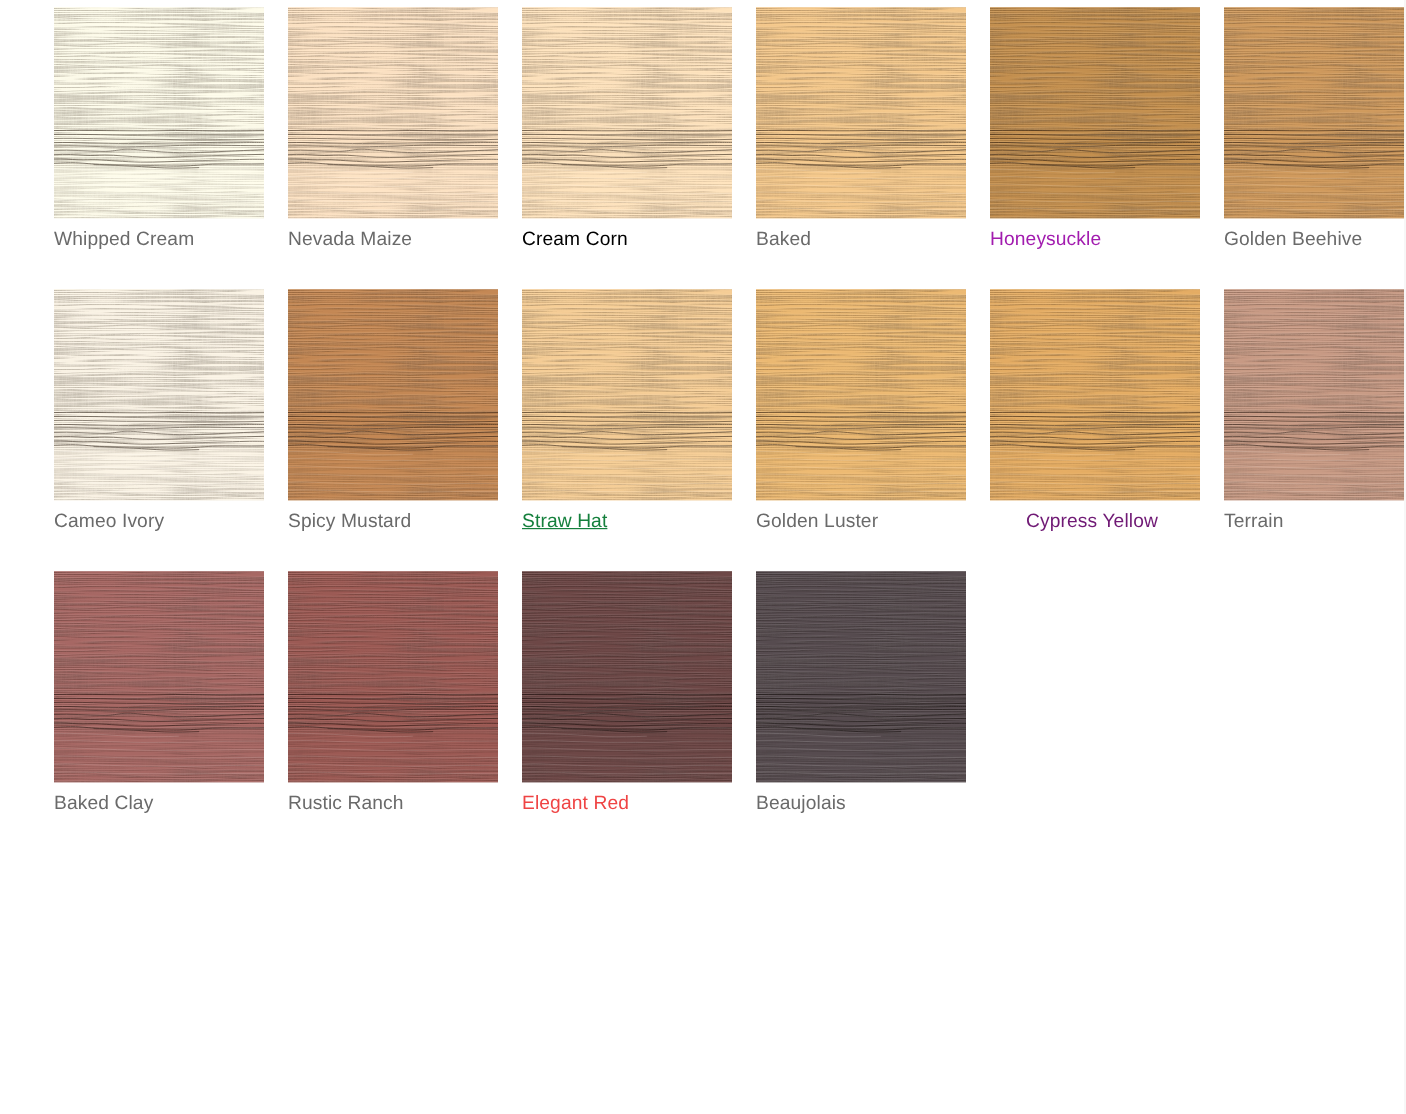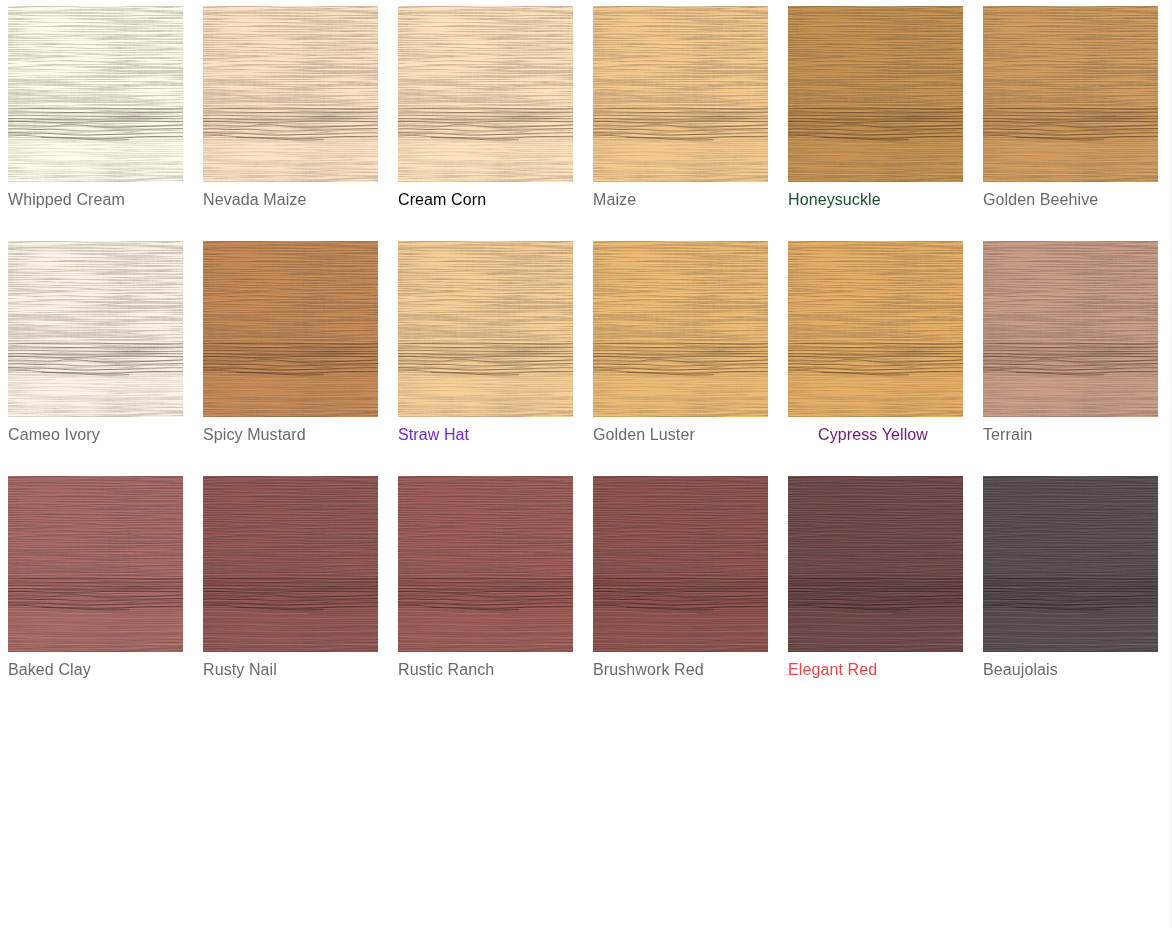--- a/index.html
+++ b/index.html
@@ -10,21 +10,21 @@
     -webkit-font-smoothing:antialiased;
   }
   .grid{
     position:relative;
     padding:6px 0 0 8px;
     display:grid;
     grid-template-columns:repeat(6,175px);
     column-gap:20px;
     row-gap:31px;
   }
-  .swatch{width:170px;}
+  .swatch{width:170px;margin-left:37px;}
   .tile{
     position:relative;width:175px;height:176px;overflow:hidden;
     background:#EFE7D8;
   }
   .tile .grain{position:absolute;left:0;top:0;width:175px;height:176px;mix-blend-mode:multiply;}
   .tile .hi{position:absolute;left:0;top:0;width:175px;height:176px;mix-blend-mode:screen;}
   .label{
     margin-top:8px;
     font-size:16px;
     line-height:20px;
@@ -178,38 +178,38 @@
           </g>
         <use href="#grainfeatures" fill="none" stroke="#33291f" stroke-width="0.7" opacity="0.66"></use>
       </svg>
       <svg class="hi" viewBox="0 0 175 176" preserveAspectRatio="none">
         <g mask="url(#grainmaskH)">
             <rect width="175" height="176" filter="url(#woodgrainHi)"></rect>
           </g>
         <use href="#grainlight" fill="none" stroke="#ffffff" stroke-width="0.55" opacity="0.20"></use>
       </svg>
     </div>
-    <div class="label" style="color: rgb(106, 106, 106);">Maize</div>
+    <div class="label" style="color: rgb(106, 106, 106);">Baked</div>
   </div>
     <div class="swatch">
     <div class="tile" style="background: rgb(198, 145, 79);">
       <svg class="grain" viewBox="0 0 175 176" preserveAspectRatio="none">
         <g mask="url(#grainmaskM)">
             <rect width="175" height="176" filter="url(#woodgrain)"></rect>
           </g>
         <use href="#grainfeatures" fill="none" stroke="#33291f" stroke-width="0.7" opacity="0.66"></use>
       </svg>
       <svg class="hi" viewBox="0 0 175 176" preserveAspectRatio="none">
         <g mask="url(#grainmaskH)">
             <rect width="175" height="176" filter="url(#woodgrainHi)"></rect>
           </g>
         <use href="#grainlight" fill="none" stroke="#ffffff" stroke-width="0.55" opacity="0.20"></use>
       </svg>
     </div>
-    <div class="label" style="color: #14532d;">Honeysuckle</div>
+    <div class="label" style="color: #a21caf;">Honeysuckle</div>
   </div>
     <div class="swatch">
     <div class="tile" style="background: rgb(209, 155, 93);">
       <svg class="grain" viewBox="0 0 175 176" preserveAspectRatio="none">
         <g mask="url(#grainmaskM)">
             <rect width="175" height="176" filter="url(#woodgrain)"></rect>
           </g>
         <use href="#grainfeatures" fill="none" stroke="#33291f" stroke-width="0.7" opacity="0.66"></use>
       </svg>
       <svg class="hi" viewBox="0 0 175 176" preserveAspectRatio="none">
@@ -263,21 +263,21 @@
           </g>
         <use href="#grainfeatures" fill="none" stroke="#33291f" stroke-width="0.7" opacity="0.66"></use>
       </svg>
       <svg class="hi" viewBox="0 0 175 176" preserveAspectRatio="none">
         <g mask="url(#grainmaskH)">
             <rect width="175" height="176" filter="url(#woodgrainHi)"></rect>
           </g>
         <use href="#grainlight" fill="none" stroke="#ffffff" stroke-width="0.55" opacity="0.20"></use>
       </svg>
     </div>
-    <div class="label" style="color: #6d28d9;">Straw Hat</div>
+    <div class="label" style="color: #15803d; text-decoration: underline;">Straw Hat</div>
   </div>
     <div class="swatch">
     <div class="tile" style="background: rgb(238, 187, 115);">
       <svg class="grain" viewBox="0 0 175 176" preserveAspectRatio="none">
         <g mask="url(#grainmaskM)">
             <rect width="175" height="176" filter="url(#woodgrain)"></rect>
           </g>
         <use href="#grainfeatures" fill="none" stroke="#33291f" stroke-width="0.7" opacity="0.66"></use>
       </svg>
       <svg class="hi" viewBox="0 0 175 176" preserveAspectRatio="none">
@@ -334,69 +334,35 @@
       <svg class="hi" viewBox="0 0 175 176" preserveAspectRatio="none">
         <g mask="url(#grainmaskH)">
             <rect width="175" height="176" filter="url(#woodgrainHi)"></rect>
           </g>
         <use href="#grainlight" fill="none" stroke="#ffffff" stroke-width="0.55" opacity="0.20"></use>
       </svg>
     </div>
     <div class="label" style="color: rgb(106, 106, 106);">Baked Clay</div>
   </div>
     <div class="swatch">
-    <div class="tile" style="background: rgb(145, 85, 81);">
-      <svg class="grain" viewBox="0 0 175 176" preserveAspectRatio="none">
-        <g mask="url(#grainmaskM)">
-            <rect width="175" height="176" filter="url(#woodgrain)"></rect>
-          </g>
-        <use href="#grainfeatures" fill="none" stroke="#33291f" stroke-width="0.7" opacity="0.66"></use>
-      </svg>
-      <svg class="hi" viewBox="0 0 175 176" preserveAspectRatio="none">
-        <g mask="url(#grainmaskH)">
-            <rect width="175" height="176" filter="url(#woodgrainHi)"></rect>
-          </g>
-        <use href="#grainlight" fill="none" stroke="#ffffff" stroke-width="0.55" opacity="0.20"></use>
-      </svg>
-    </div>
-    <div class="label" style="color: rgb(106, 106, 106);">Rusty Nail</div>
-  </div>
-    <div class="swatch">
     <div class="tile" style="background: rgb(157, 90, 84);">
       <svg class="grain" viewBox="0 0 175 176" preserveAspectRatio="none">
         <g mask="url(#grainmaskM)">
             <rect width="175" height="176" filter="url(#woodgrain)"></rect>
           </g>
         <use href="#grainfeatures" fill="none" stroke="#33291f" stroke-width="0.7" opacity="0.66"></use>
       </svg>
       <svg class="hi" viewBox="0 0 175 176" preserveAspectRatio="none">
         <g mask="url(#grainmaskH)">
             <rect width="175" height="176" filter="url(#woodgrainHi)"></rect>
           </g>
         <use href="#grainlight" fill="none" stroke="#ffffff" stroke-width="0.55" opacity="0.20"></use>
       </svg>
     </div>
     <div class="label" style="color: rgb(106, 106, 106);">Rustic Ranch</div>
-  </div>
-    <div class="swatch">
-    <div class="tile" style="background: rgb(142, 81, 76);">
-      <svg class="grain" viewBox="0 0 175 176" preserveAspectRatio="none">
-        <g mask="url(#grainmaskM)">
-            <rect width="175" height="176" filter="url(#woodgrain)"></rect>
-          </g>
-        <use href="#grainfeatures" fill="none" stroke="#33291f" stroke-width="0.7" opacity="0.66"></use>
-      </svg>
-      <svg class="hi" viewBox="0 0 175 176" preserveAspectRatio="none">
-        <g mask="url(#grainmaskH)">
-            <rect width="175" height="176" filter="url(#woodgrainHi)"></rect>
-          </g>
-        <use href="#grainlight" fill="none" stroke="#ffffff" stroke-width="0.55" opacity="0.20"></use>
-      </svg>
-    </div>
-    <div class="label" style="color: rgb(106, 106, 106);">Brushwork Red</div>
   </div>
     <div class="swatch">
     <div class="tile" style="background: rgb(109, 71, 70);">
       <svg class="grain" viewBox="0 0 175 176" preserveAspectRatio="none">
         <g mask="url(#grainmaskM)">
             <rect width="175" height="176" filter="url(#woodgrain)"></rect>
           </g>
         <use href="#grainfeatures" fill="none" stroke="#33291f" stroke-width="0.7" opacity="0.66"></use>
       </svg>
       <svg class="hi" viewBox="0 0 175 176" preserveAspectRatio="none">

